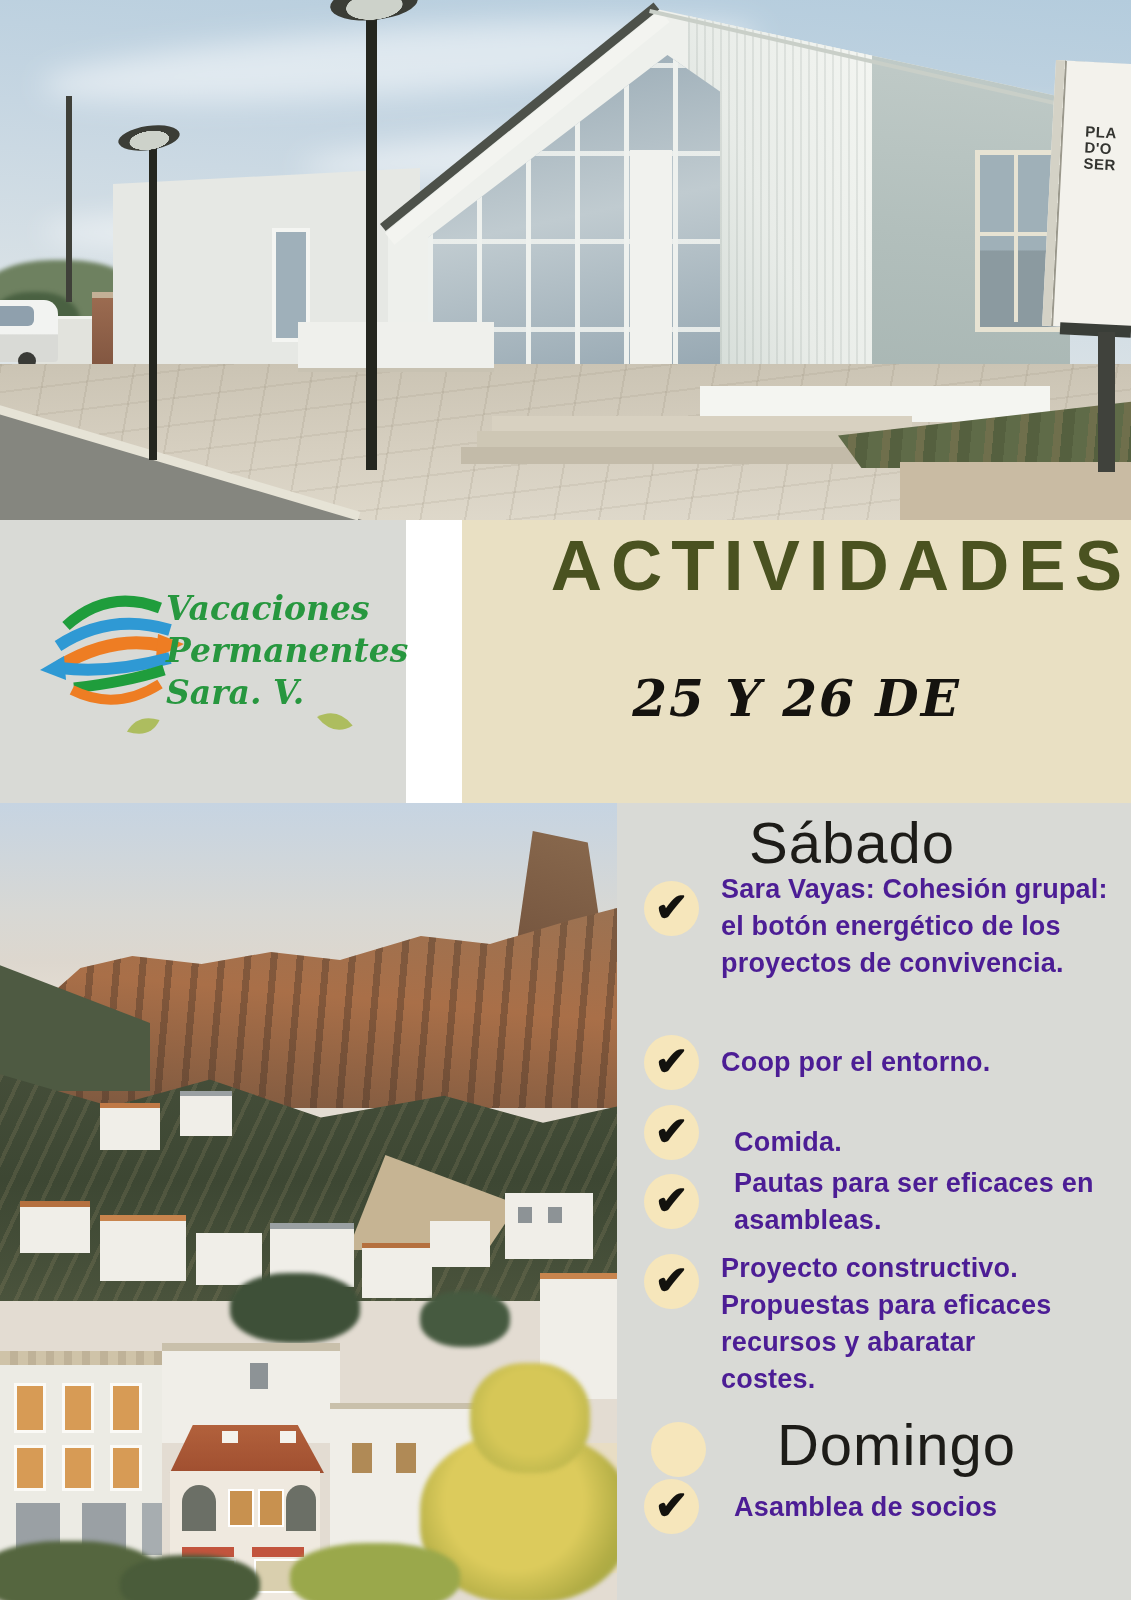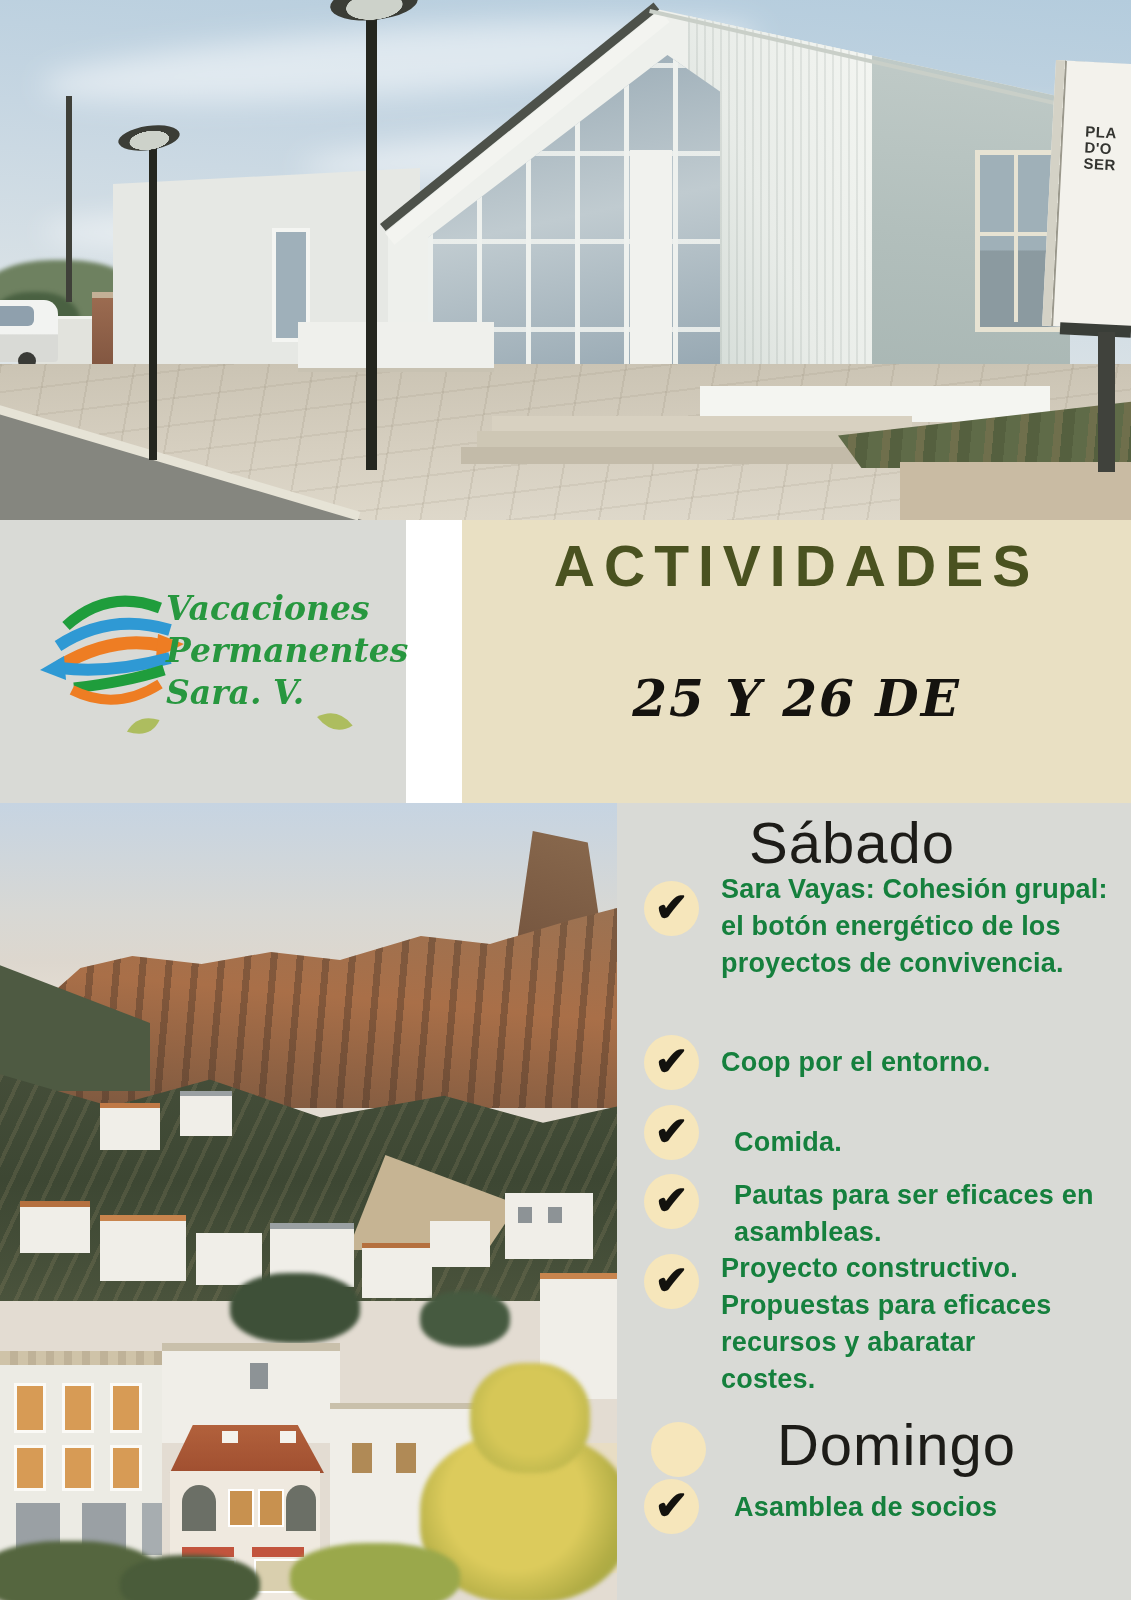--- a/index.html
+++ b/index.html
@@ -41,37 +41,37 @@
         border-left:9px solid #d4d2c6;box-shadow:inset 2px 0 0 #9a988c;
         transform:rotate(3deg);transform-origin:0 0;overflow:hidden;
         padding:10px 4px 0 24px;box-sizing:border-box;}
   .sign .s1{font-size:11px;font-weight:bold;color:#537fab;text-align:right;letter-spacing:1px;}
   .sign .s2{font-family:"Liberation Serif",serif;font-size:23px;font-weight:bold;color:#4273a8;text-align:right;line-height:24px;}
   .sign .s3{font-size:15px;font-weight:bold;color:#333430;line-height:16px;letter-spacing:.5px;margin-top:16px;}
 
   
   .logo-panel{left:0;top:520px;width:406px;height:283px;background:var(--gray,#d9dad6);}
   .title-panel{left:462px;top:520px;width:669px;height:283px;background:var(--beige,#e9e0c3);}
-  .title-line{width:100%;text-align:center;font-weight:bold;color:var(--olive,#4a5220);
-              font-size:57px;letter-spacing:9px;line-height:64px;}
+  .title-line{width:100%;text-align:right;font-weight:bold;color:var(--olive,#4a5220);
+              font-size:71px;letter-spacing:9px;line-height:64px;}
   .date-line{width:100%;text-align:center;font-family:"DejaVu Serif",serif;font-style:italic;
              font-weight:bold;color:#15130f;font-size:50px;letter-spacing:2px;line-height:58px;}
   .logo-text{position:absolute;left:166px;top:68px;font-family:"DejaVu Serif",serif;
              font-style:italic;font-weight:600;color:#27973f;font-size:33px;line-height:42px;}
 
   
   .village{position:absolute;left:0;top:803px;width:617px;height:797px;overflow:hidden;
            background:linear-gradient(180deg,#c6d4e2 0%,#d8d8d4 14%,#ddd7ce 20%,#e3dcd2 24%);}
   .schedule{position:absolute;left:617px;top:803px;width:514px;height:797px;
             background:var(--gray,#d9dad6);}
   .day-heading{position:absolute;font-size:58px;font-weight:400;color:#1d1c18;letter-spacing:1px;}
   .circle{position:absolute;width:55px;height:55px;border-radius:50%;
           background:var(--circle,#f6e6bb);display:flex;align-items:center;justify-content:center;}
   .checkglyph{font-size:40px;font-weight:bold;color:#13120e;line-height:1;transform:translateY(-2px);}
-  .item-text{position:absolute;margin:0;font-size:27px;font-weight:bold;color:#15803d;
+  .item-text{position:absolute;margin:0;font-size:27px;font-weight:bold;color:#4c1d95;
              line-height:37px;letter-spacing:.2px;}
   .house{background:#f0eee8;}
 </style>
 </head>
 <body>
 
 <div class="page">
 
   <section class="photo-top">
     <div class="abs sky"></div>
@@ -247,21 +247,21 @@
     <p class="item-text" style="left:104px;top:241px;width:410px;">Coop por el entorno.</p>
 
     <span class="circle" style="left:27px;top:302px;">
         <span class="checkglyph">✔</span>
       </span>
     <p class="item-text" style="left:117px;top:321px;width:380px;">Comida.</p>
 
     <span class="circle" style="left:27px;top:371px;">
         <span class="checkglyph">✔</span>
       </span>
-    <p class="item-text" style="left:117px;top:374px;width:360px;">Pautas para ser eficaces en asambleas.</p>
+    <p class="item-text" style="left:117px;top:362px;width:360px;">Pautas para ser eficaces en asambleas.</p>
 
     <span class="circle" style="left:27px;top:451px;">
         <span class="checkglyph">✔</span>
       </span>
     <p class="item-text" style="left:104px;top:447px;width:336px;">Proyecto constructivo. Propuestas para eficaces recursos y abaratar costes.</p>
 
     <span class="circle" style="left:34px;top:619px;"></span>
     <h2 class="day-heading" style="left:45px;top:608px;width:469px;text-align:center;margin:0;font-weight:400;">Domingo</h2>
 
     <span class="circle" style="left:27px;top:676px;">

